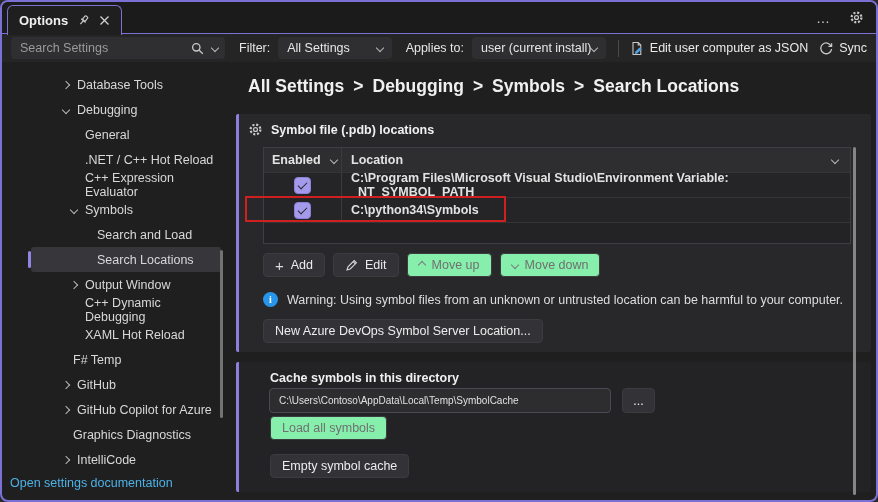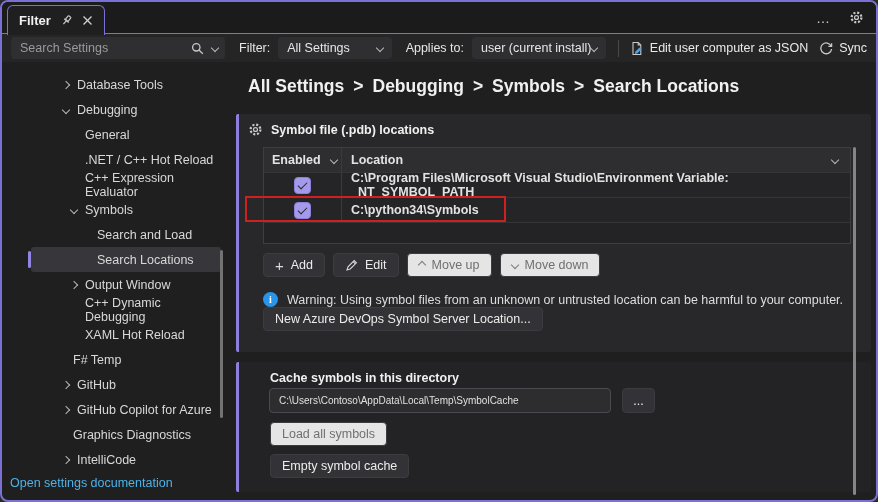--- a/index.html
+++ b/index.html
@@ -61,46 +61,46 @@
   .c-loc{flex:1;display:flex;align-items:center;padding:0 9px;border-left:1px solid #3b3b3f;height:100%;color:#e2e2e2;}
   .tbl-hrow .c-en .chev{margin-left:auto;}
   .tbl-hrow .c-loc .chev{margin-left:auto;margin-right:3px;}
   .cbx{width:17px;height:17px;border-radius:4px;background:#a49aec;border:1px solid #8b80da;position:relative;margin:0 auto;flex:none;}
   .cbx::after{content:"";position:absolute;left:5px;top:2px;width:4px;height:8px;
     border-right:1.8px solid #26262b;border-bottom:1.8px solid #26262b;transform:rotate(45deg);}
   
   .btnrow{position:absolute;left:24px;top:139px;display:flex;gap:8px;}
   .btn{display:inline-flex;align-items:center;gap:7px;height:24px;padding:0 11px;background:#333337;
     border:1px solid #3b3b40;border-radius:4px;color:#ececec;cursor:pointer;white-space:nowrap;}
-  .btn.dis{color:#707070;background:#e5e5e5;cursor:default;}
+  .btn.dis{color:#707070;background:#86efac;cursor:default;}
   .plus{font-size:15px;line-height:1;color:#dcdcdc;}
   .warnrow{position:absolute;left:24px;top:178px;display:flex;align-items:center;gap:9px;color:#dedede;}
   .info-ic{width:15px;height:15px;border-radius:50%;background:#2795e9;color:#fff;font-size:10px;font-weight:700;
     display:flex;align-items:center;justify-content:center;flex:none;font-family:"Liberation Serif",serif;}
-  .azure-btn{position:absolute;left:24px;top:193px;}
+  .azure-btn{position:absolute;left:24px;top:205px;}
   
   .cache-label{position:absolute;left:31px;top:9px;font-weight:700;color:#f0f0f0;}
   .cache-input{position:absolute;left:30px;top:26px;width:342px;height:25px;background:#2d2d30;
     border:1px solid #4a4a52;border-radius:4px;color:#e0e0e0;padding:0 9px;font-size:10px;font-family:inherit;outline:none;}
   .dots-btn{position:absolute;left:383px;top:26px;width:33px;height:25px;justify-content:center;padding:0;}
-  .load-btn{position:absolute;left:31px;top:60px;}
+  .load-btn{position:absolute;left:31px;top:54px;}
   .empty-btn{position:absolute;left:31px;top:92px;}
   
   .annot{position:absolute;left:243px;top:194px;width:261px;height:26px;border:2.5px solid #cf2020;z-index:6;pointer-events:none;}
   .main-scroll{position:absolute;right:20px;top:145px;width:3px;height:348px;background:#858585;border-radius:2px;z-index:5;}
   svg{display:block;flex:none;}
 </style>
 </head>
 <body>
 
 <div class="window">
 
   <div class="titlebar">
     <div class="tab">
-      <span class="tab-title">Filter</span>
+      <span class="tab-title">Options</span>
       <span>
         <svg width="13" height="13" viewBox="0 0 13 13">
             <g transform="rotate(40 6.5 6.5)" fill="none" stroke="#c8c8c8" stroke-width="1.2">
               <rect x="4.8" y="1.3" width="3.4" height="5" rx="0.8"></rect>
               <line x1="3.6" y1="6.6" x2="9.4" y2="6.6"></line>
               <line x1="6.5" y1="6.6" x2="6.5" y2="11.3"></line>
             </g>
           </svg>
       </span>
       <span>

